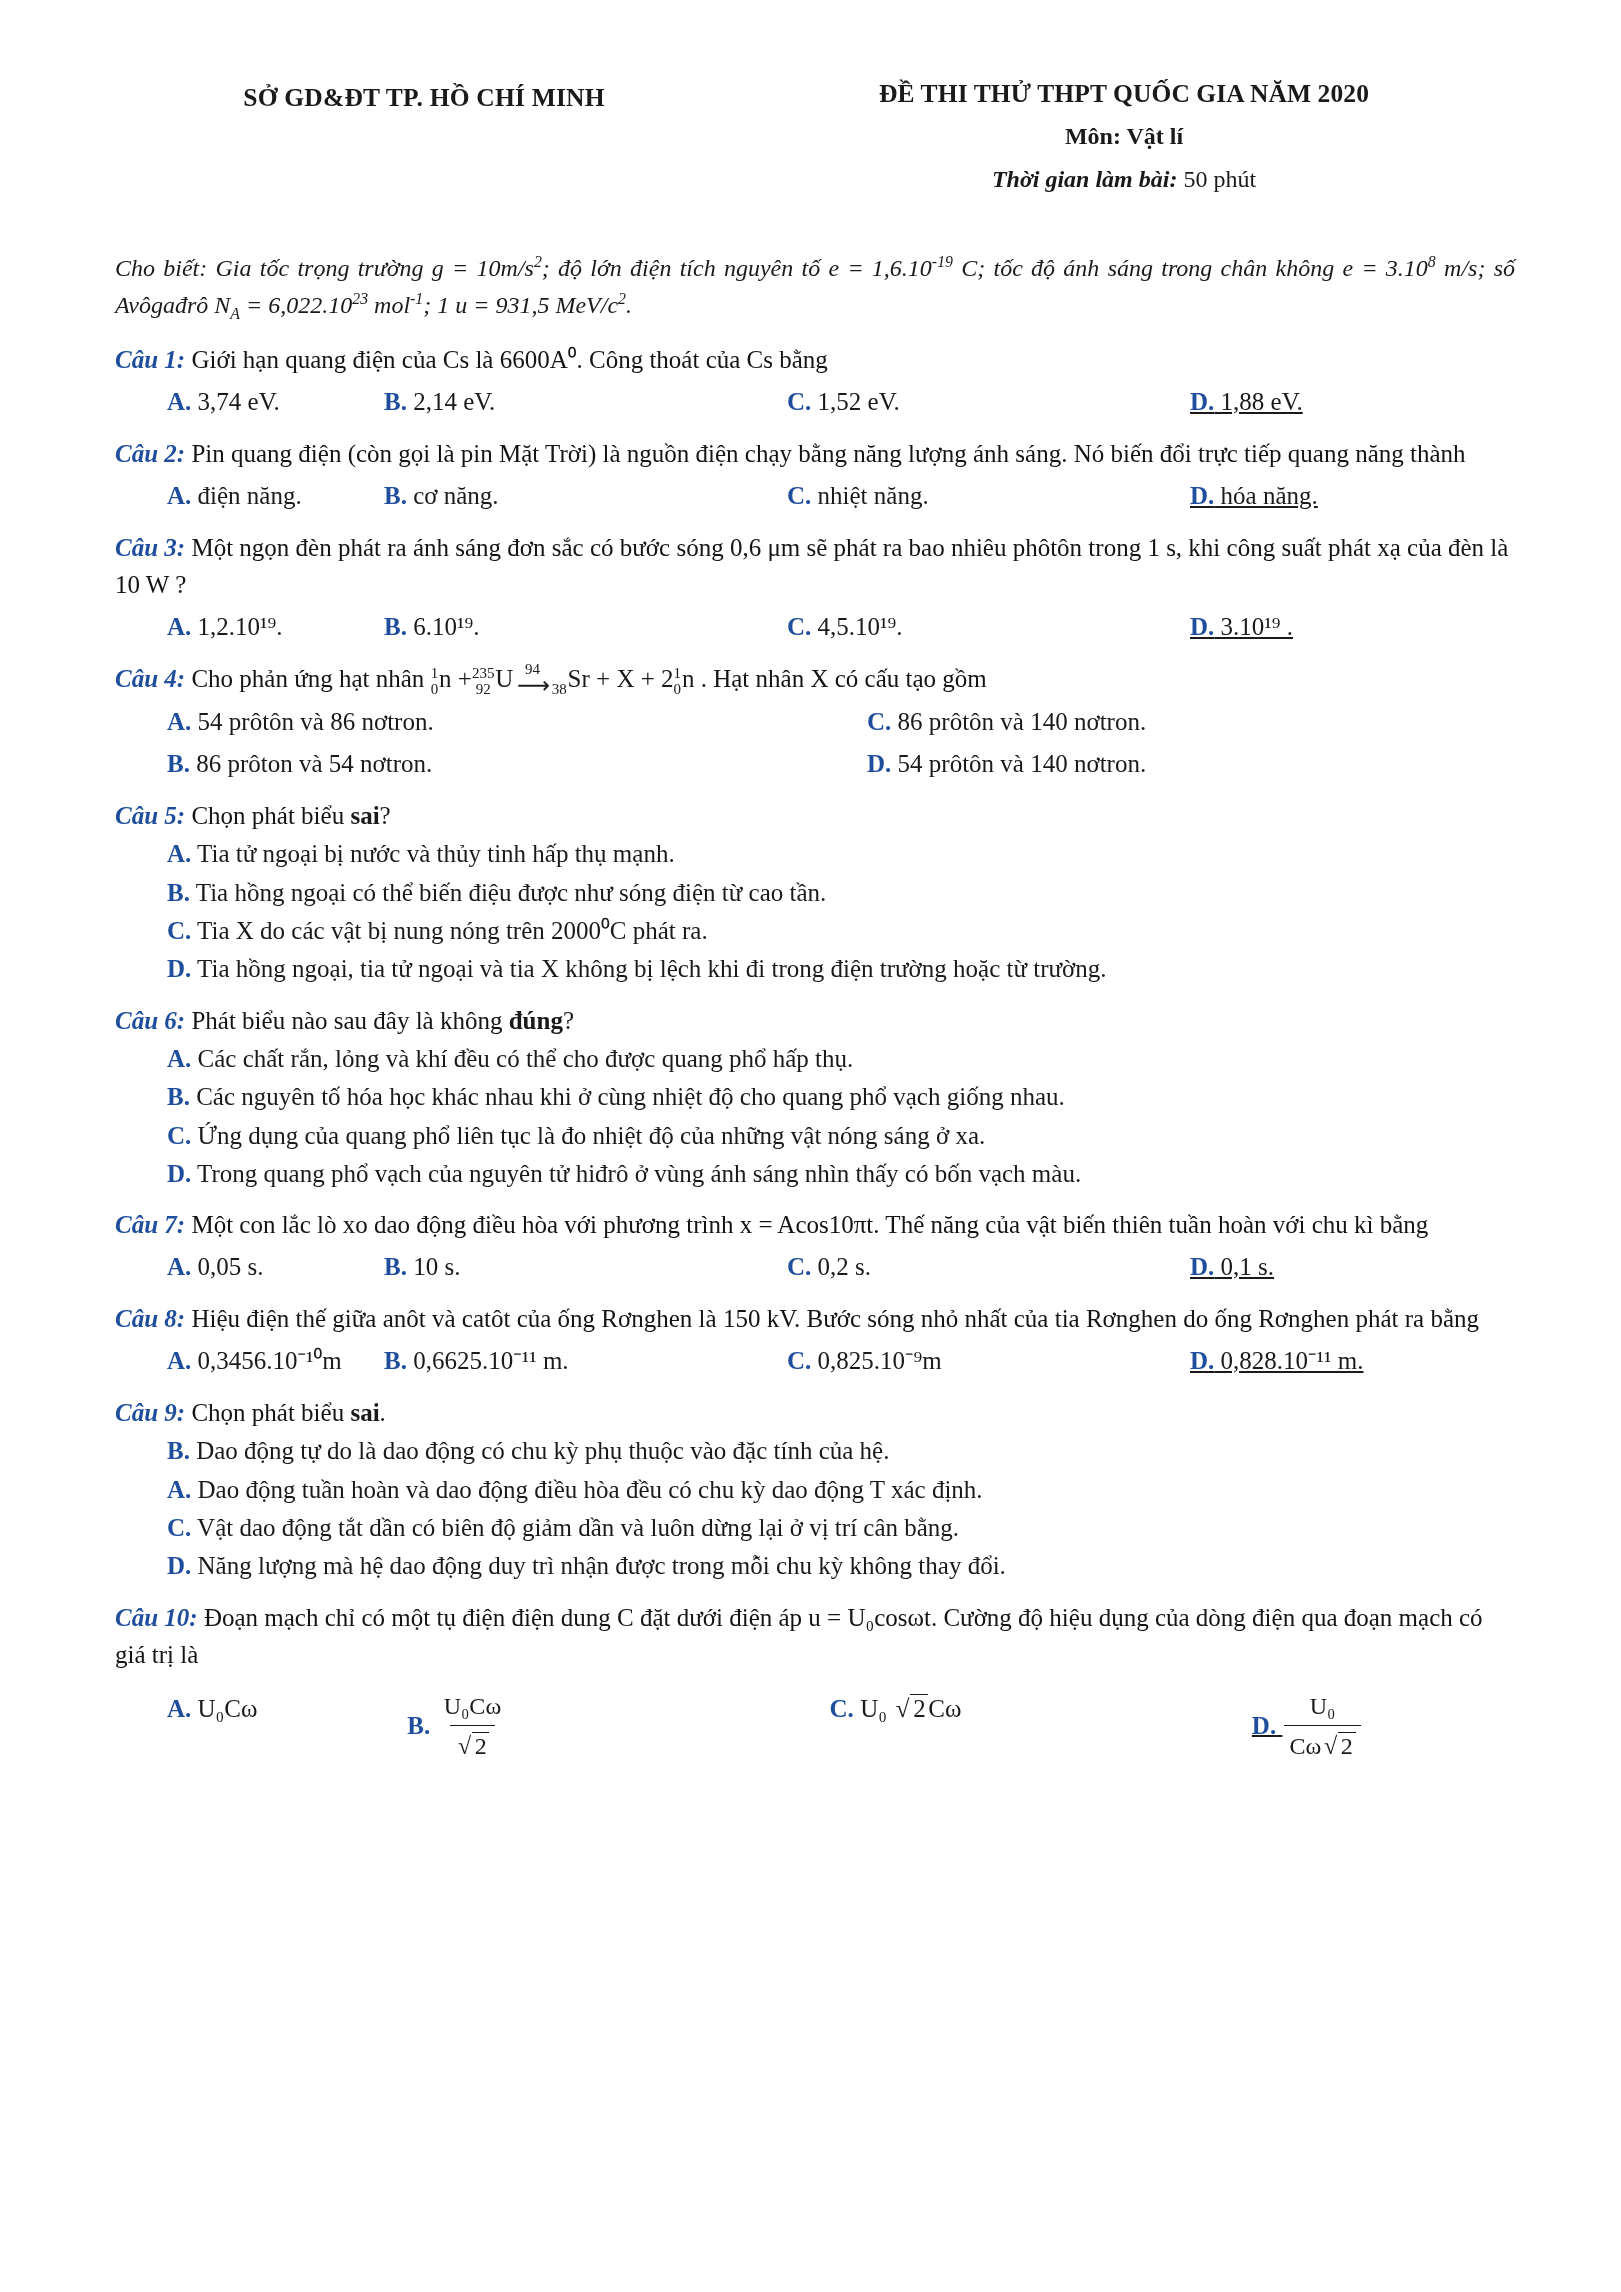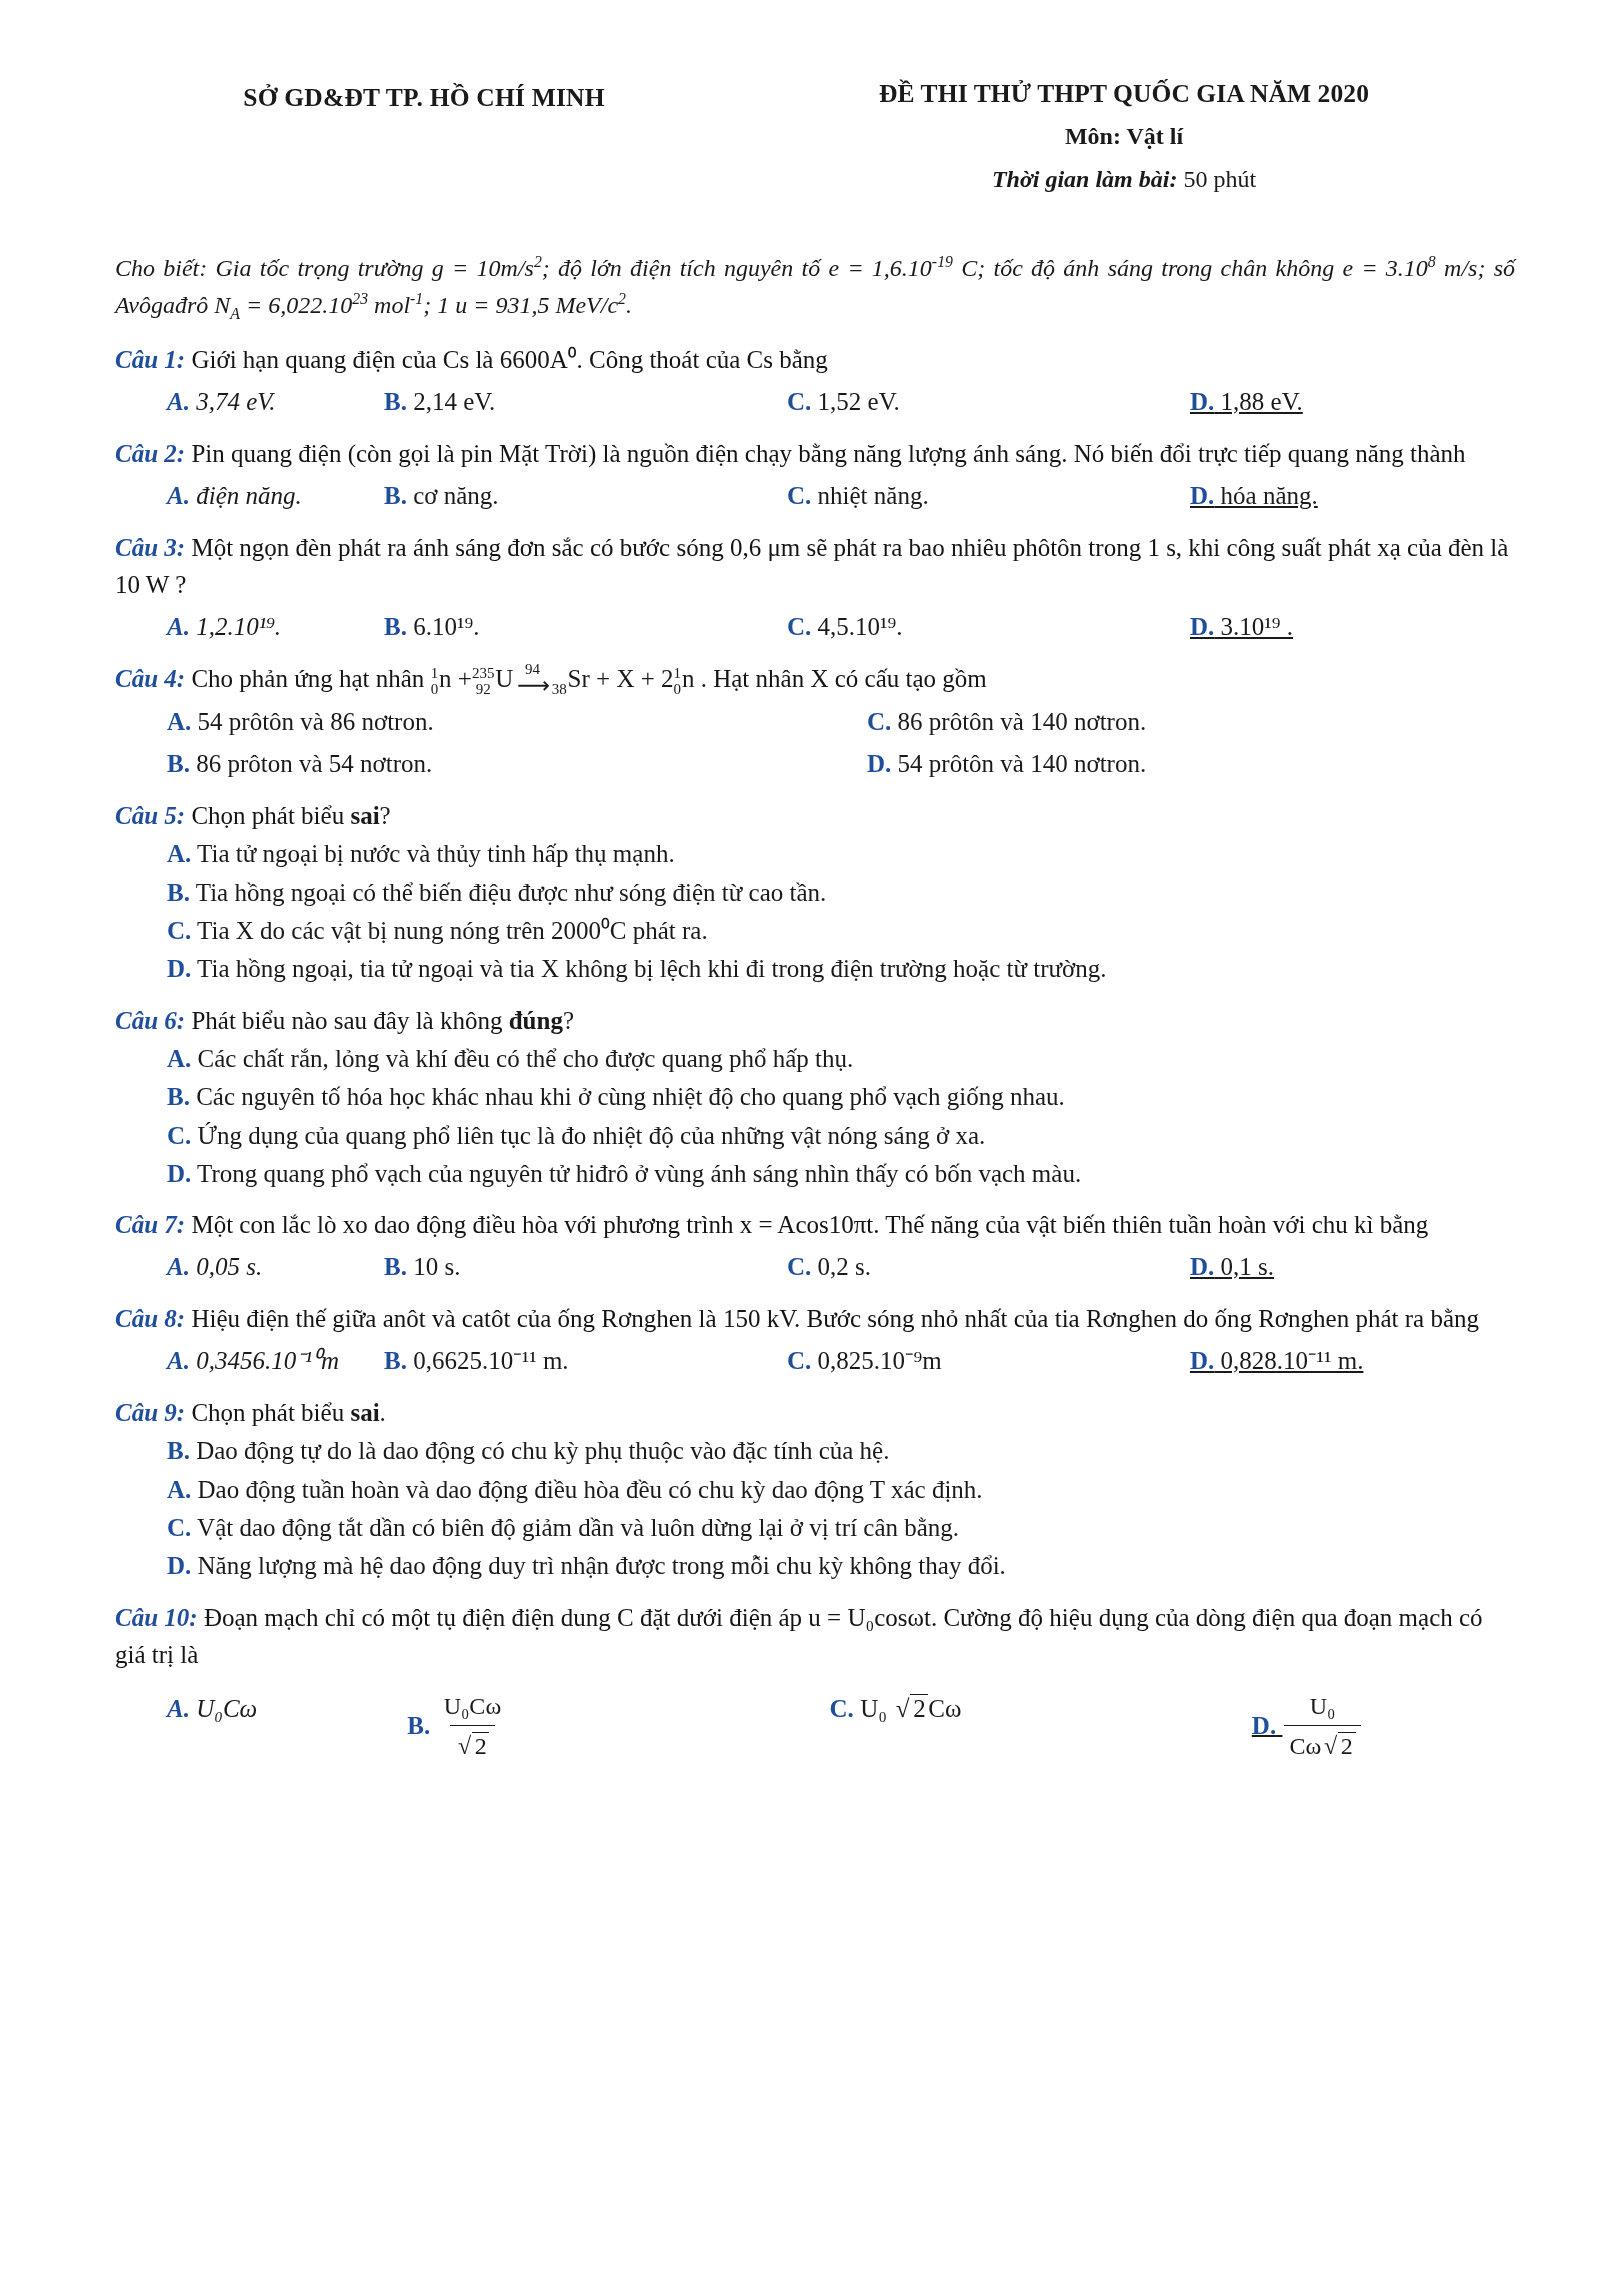--- a/index.html
+++ b/index.html
@@ -99,21 +99,21 @@
     display: flex;
     margin-top: 4.5px;
     font-size: 25px;
   }
   .ans-row.cols4 > .opt { }
   .opt { white-space: nowrap; }
   .opt .lt {
     color: #1f4e9c;
     font-weight: bold;
   }
-  .c4-a { width: 269px; padding-left: 52px; box-sizing: border-box; font-style: italic;}
+  .c4-a { width: 269px; padding-left: 52px; box-sizing: border-box;}
   .c4-b { width: 403px; }
   .c4-c { width: 403px; }
   .c4-d { width: 269px; text-decoration: underline; }
 
   .c2-a { width: 752px; padding-left: 52px; box-sizing: border-box;}
   .c2-b { width: 537px; }
 
   .ans-line {
     margin-top: 2px;
     padding-left: 52px;

